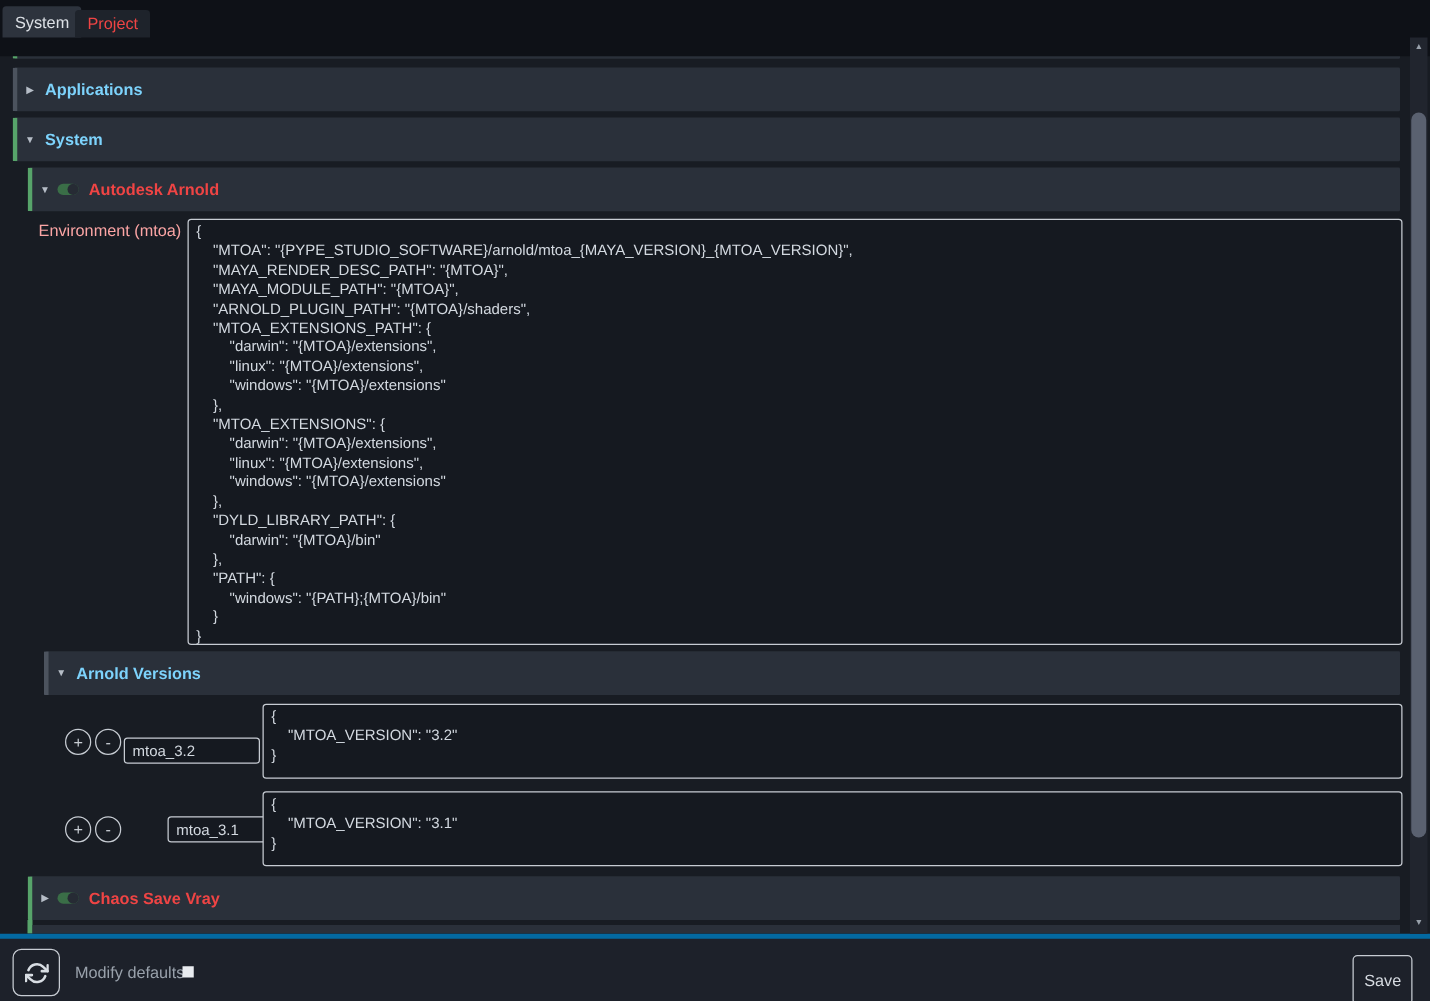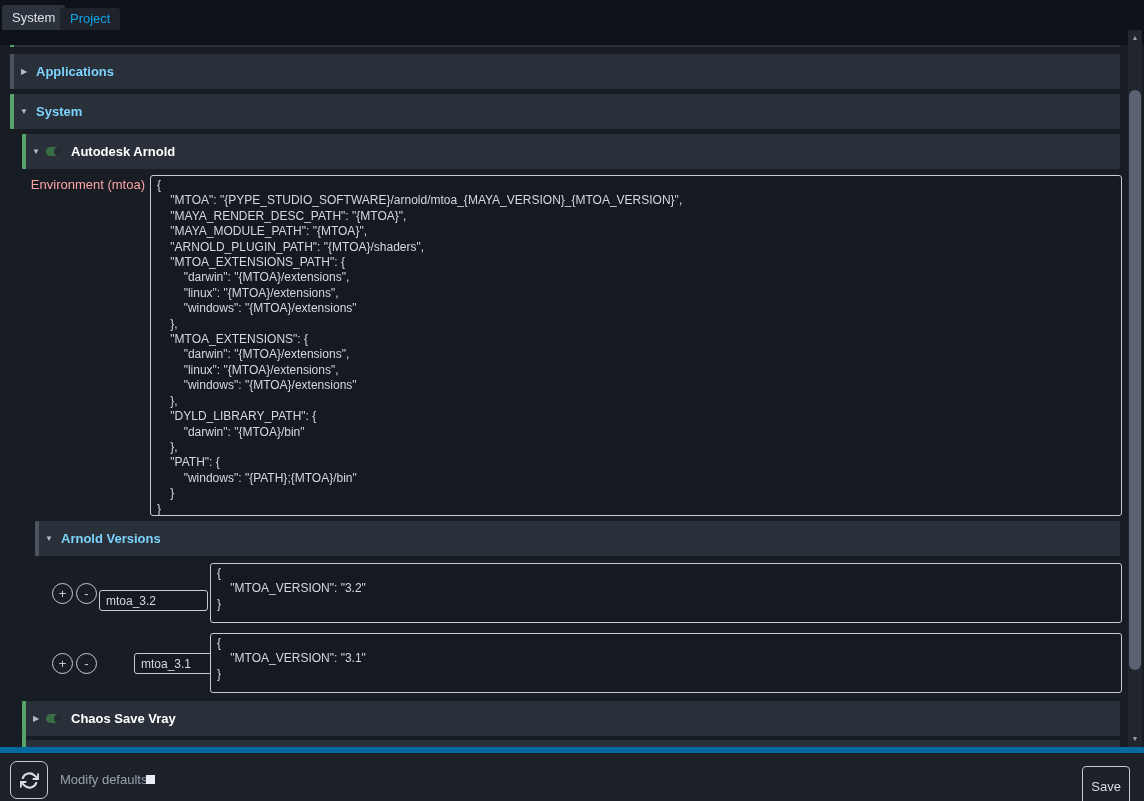--- a/index.html
+++ b/index.html
@@ -5,32 +5,32 @@
   html,body{margin:0;padding:0;}
   body{
     width:1144px;height:801px;position:relative;overflow:hidden;
     background:#181c23;font-family:"Liberation Sans",sans-serif;
     -webkit-font-smoothing:antialiased;
   }
   
   .tabbar{position:absolute;left:0;top:0;width:1144px;height:45px;background:#0e1117;z-index:5;}
   .tab{position:absolute;font-size:13px;padding:0 10px;border-radius:3px 3px 0 0;cursor:pointer;}
   .tab.active{left:2px;top:5px;height:25px;line-height:26px;background:#2d333d;color:#dde1e6;}
-  .tab.inactive{left:60px;top:8px;height:22px;line-height:22px;background:#1e232b;color:#0ea5e9;}
+  .tab.inactive{left:60px;top:8px;height:22px;line-height:22px;background:#1e232b;color:#ef4444;}
   
   .viewport{position:absolute;left:0;top:30px;width:1128px;height:717px;overflow:hidden;background:#181c23;}
   
   .hdr{
     position:absolute;height:35px;background:#2a303a;box-sizing:border-box;
     border-left:4px solid #57a46a;display:flex;align-items:center;padding-left:4px;border-radius:1px;
   }
   .hdr.gray{border-left-color:#4c535e;}
   .arrow{width:12px;text-align:center;font-size:8px;color:#b6bdc7;flex:0 0 12px;}
   .hdr .title{margin-left:6px;font-size:13px;font-weight:bold;color:#7dd3fc;}
-  .hdr .title.bright{color:#ffffff;margin-left:8px;}
+  .hdr .title.bright{color:#ef4444;margin-left:8px;}
   .toggle{position:relative;width:17px;height:9px;border-radius:5px;background:#3a6e47;margin-left:4px;flex:0 0 17px;cursor:pointer;}
   .toggle .knob{position:absolute;right:0;top:0;width:9px;height:9px;border-radius:50%;background:#262b34;}
   
   .jsonbox{
     position:absolute;background:#151920;border:1px solid #c7ccd3;border-radius:3px;
     color:#d3d9e0;font-family:"Liberation Sans",sans-serif;font-size:12px;line-height:15.4px;
     padding:2px 6px;white-space:pre;resize:none;overflow:hidden;box-sizing:border-box;outline:none;
   }
   .envlabel{position:absolute;font-size:13px;color:#fca5a5;text-align:right;}
   .circlebtn{
@@ -43,21 +43,21 @@
   }
   .sliver-border{position:absolute;width:4px;background:#57a46a;}
   .sliver-bar{position:absolute;background:#2a303a;}
   
   .scrollbar{position:absolute;left:1128px;top:30px;width:14px;height:717px;background:#21252e;z-index:6;}
   .sb-arrow{position:absolute;left:0;width:14px;height:14px;font-size:7px;color:#98a0aa;text-align:center;line-height:14px;cursor:pointer;}
   .sb-up{top:1px;}
   .sb-down{bottom:1px;}
   .sb-thumb{position:absolute;left:1px;width:12px;top:60px;height:580px;background:#5a6170;border-radius:6px;cursor:grab;}
   
-  .footer{position:absolute;left:0;top:747px;width:1144px;height:54px;background:#1d212a;border-top:6px solid #0369a1;box-sizing:border-box;}
+  .footer{position:absolute;left:0;top:747px;width:1144px;height:54px;background:#1d212a;border-top:4px solid #0369a1;box-sizing:border-box;}
   .refreshbtn{
     position:absolute;left:10px;top:8px;width:38px;height:38px;border:1px solid #c7ccd3;border-radius:7px;
     background:transparent;display:flex;align-items:center;justify-content:center;cursor:pointer;padding:0;
   }
   .modify-label{position:absolute;left:60px;top:19px;font-size:13px;color:#99a1ab;}
   .modify-check{position:absolute;left:146px;top:22px;width:9px;height:9px;background:#e9ecf0;cursor:pointer;}
   .savebtn{
     position:absolute;right:14px;top:13px;height:40px;padding:0 8px;border:1px solid #c7ccd3;border-radius:4px;
     background:transparent;color:#d6dbe1;font-size:13px;font-family:"Liberation Sans",sans-serif;cursor:pointer;
   }

